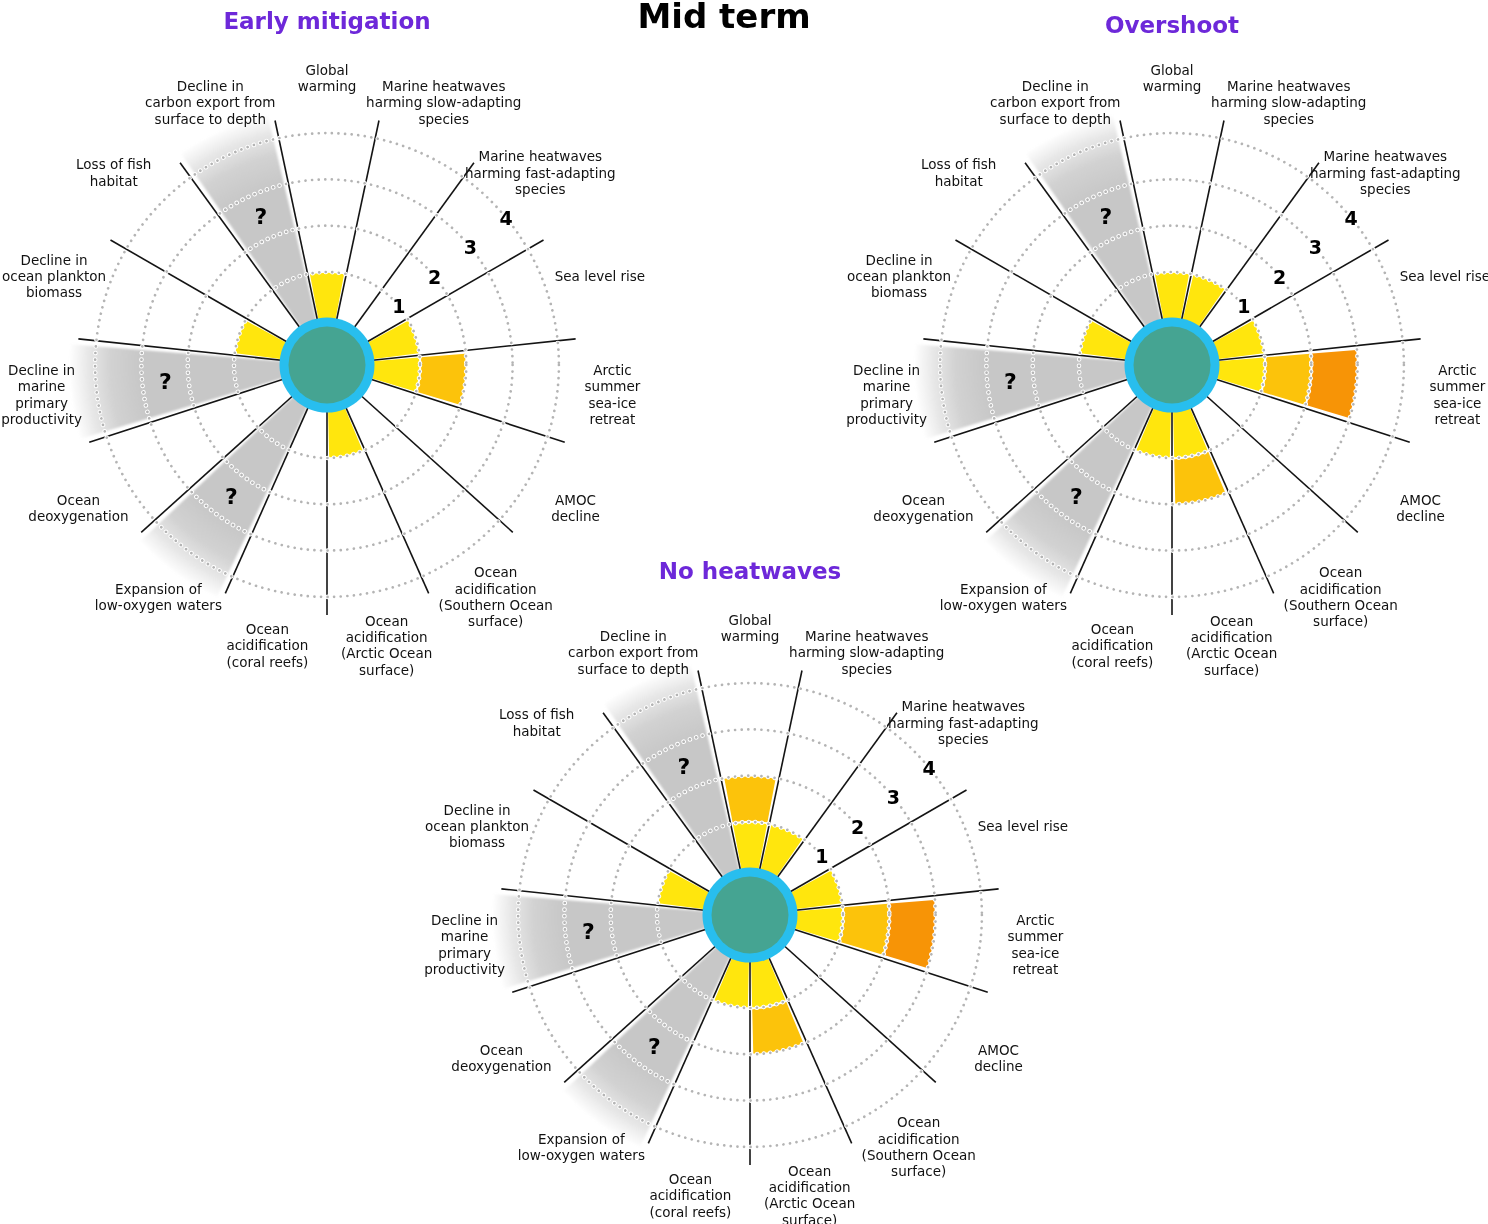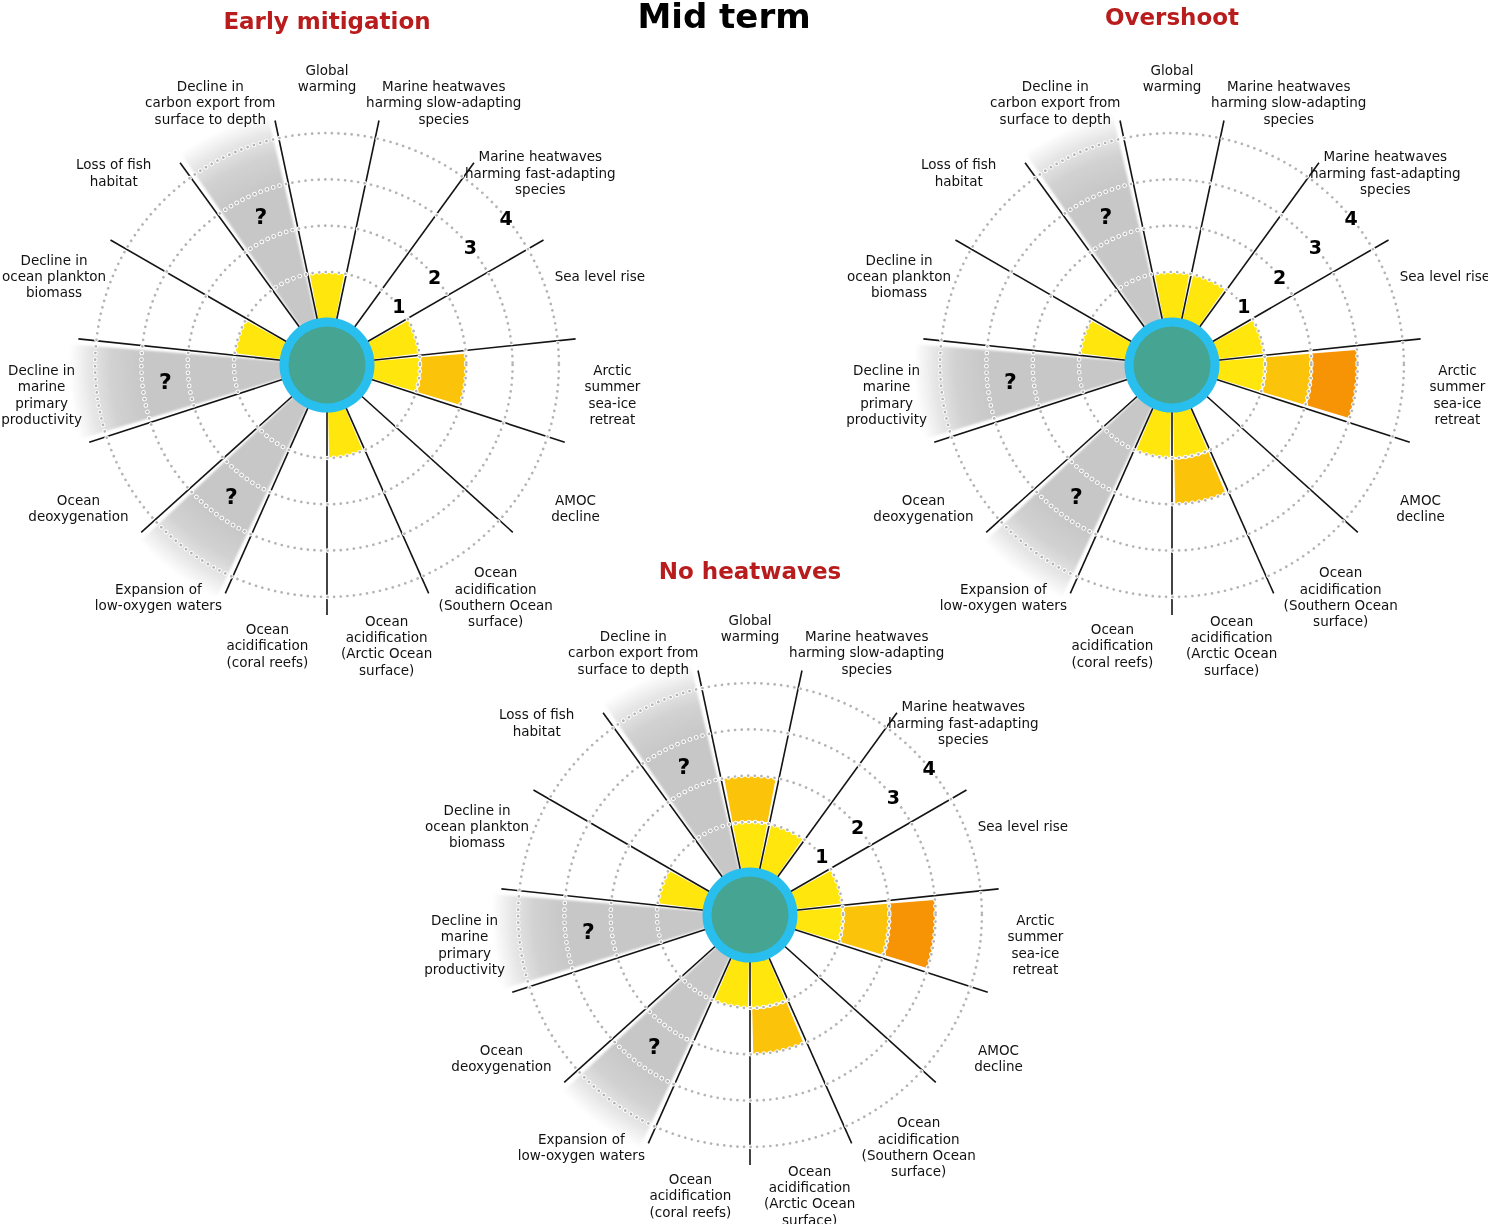--- a/index.html
+++ b/index.html
@@ -2,21 +2,21 @@
 <html><head>
 <meta charset="utf-8">
 <style>
   html,body{margin:0;padding:0;background:#ffffff;}
   #canvas{position:relative;width:1488px;height:1224px;background:#ffffff;overflow:hidden;
           font-family:"DejaVu Sans","Liberation Sans",sans-serif;}
   #wheels{position:absolute;left:0;top:0;}
   .main-title{position:absolute;transform:translateX(-50%);font-size:34px;font-weight:bold;
               color:#000;white-space:nowrap;}
   .chart-title{position:absolute;transform:translateX(-50%);font-size:23px;font-weight:bold;
-               color:#b91c1c;white-space:nowrap;}
+               color:#6d28d9;white-space:nowrap;}
   text{font-family:"DejaVu Sans","Liberation Sans",sans-serif;}
 </style>
 </head>
 <body>
 
 <div id="canvas">
   <svg id="wheels" width="1488" height="1224" viewBox="0 0 1488 1224">
     <defs>
       <radialGradient id="grayFade" gradientUnits="userSpaceOnUse" cx="0" cy="0" r="258">
         <stop offset="0" stop-color="#C7C7C7" stop-opacity="1"></stop>
@@ -208,15 +208,15 @@
         <text text-anchor="middle" font-size="13.5" fill="#111111"><tspan x="-168.69436740793975" y="228.68787738560994">Expansion of</tspan><tspan x="-168.69436740793975" y="244.88787738560993">low-oxygen waters</tspan></text>
         <text text-anchor="middle" font-size="13.5" fill="#111111"><tspan x="-248.5492908861338" y="140.0000000000001">Ocean</tspan><tspan x="-248.5492908861338" y="156.2000000000001">deoxygenation</tspan></text>
         <text text-anchor="middle" font-size="13.5" fill="#111111"><tspan x="-285.42778397069446" y="10.299668957816516">Decline in</tspan><tspan x="-285.42778397069446" y="26.499668957816517">marine</tspan><tspan x="-285.42778397069446" y="42.69966895781651">primary</tspan><tspan x="-285.42778397069446" y="58.89966895781651">productivity</tspan></text>
         <text text-anchor="middle" font-size="13.5" fill="#111111"><tspan x="-272.9532201767091" y="-100.28787738560986">Decline in</tspan><tspan x="-272.9532201767091" y="-84.08787738560986">ocean plankton</tspan><tspan x="-272.9532201767091" y="-67.88787738560987">biomass</tspan></text>
         <text text-anchor="middle" font-size="13.5" fill="#111111"><tspan x="-213.28256491201225" y="-195.5404840249922">Loss of fish</tspan><tspan x="-213.28256491201225" y="-179.3404840249922">habitat</tspan></text>
         <text text-anchor="middle" font-size="13.5" fill="#111111"><tspan x="-116.73341656275464" y="-273.78754634342647">Decline in</tspan><tspan x="-116.73341656275464" y="-257.5875463434265">carbon export from</tspan><tspan x="-116.73341656275464" y="-241.38754634342646">surface to depth</tspan></text>
       </g>
     </svg>
   <div class="main-title" style="left: 724px; top: -4px;">Mid term</div>
   <div class="chart-title" style="left: 327px; top: 8px;">Early mitigation</div>
-  <div class="chart-title" style="left: 1172px; top: 4px;">Overshoot</div>
+  <div class="chart-title" style="left: 1172px; top: 12px;">Overshoot</div>
   <div class="chart-title" style="left: 750px; top: 558px;">No heatwaves</div>
 </div>
 
 </body></html>

